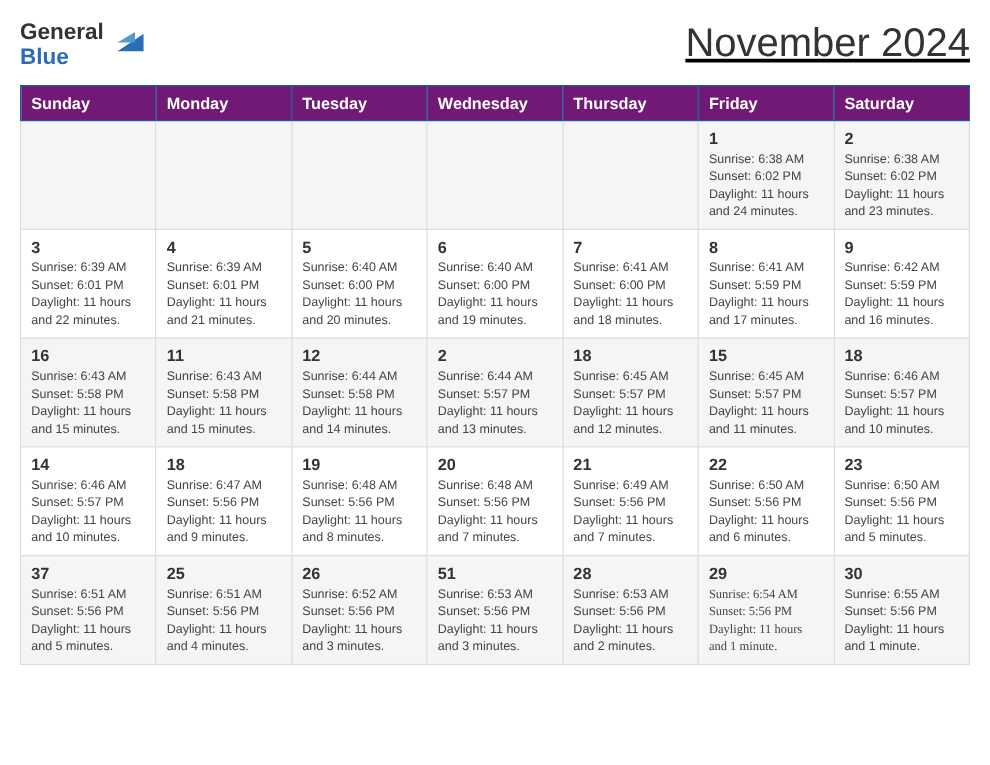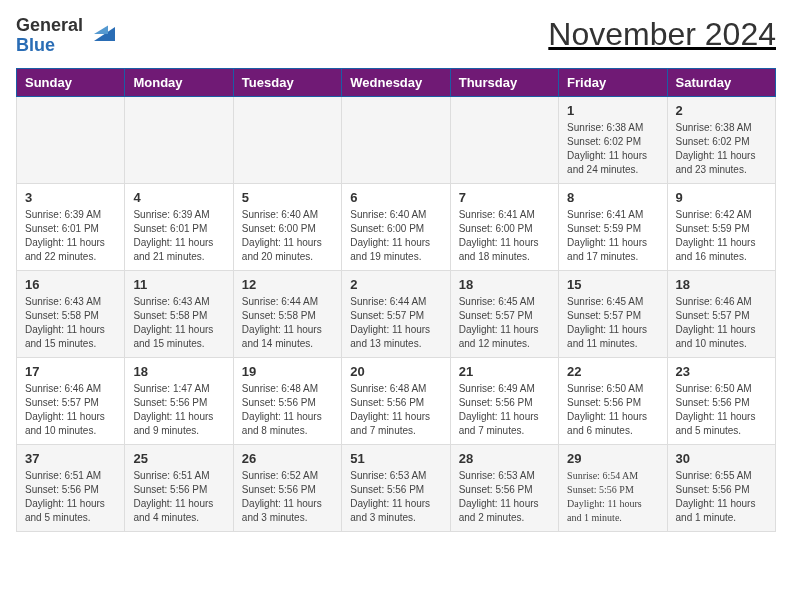--- a/index.html
+++ b/index.html
@@ -232,28 +232,28 @@
         </td>
         <td>
           <span class="day-number">18</span>
           <div class="day-info" style="white-space: pre-line;">Sunrise: 6:46 AM
 Sunset: 5:57 PM
 Daylight: 11 hours and 10 minutes.</div>
         </td>
       </tr>
       <tr>
         <td>
-          <span class="day-number">17</span>
+          <span class="day-number">14</span>
           <div class="day-info" style="white-space: pre-line;">Sunrise: 6:46 AM
 Sunset: 5:57 PM
 Daylight: 11 hours and 10 minutes.</div>
         </td>
         <td>
           <span class="day-number">18</span>
-          <div class="day-info" style="white-space: pre-line;">Sunrise: 1:47 AM
+          <div class="day-info" style="white-space: pre-line;">Sunrise: 6:47 AM
 Sunset: 5:56 PM
 Daylight: 11 hours and 9 minutes.</div>
         </td>
         <td>
           <span class="day-number">19</span>
           <div class="day-info" style="white-space: pre-line;">Sunrise: 6:48 AM
 Sunset: 5:56 PM
 Daylight: 11 hours and 8 minutes.</div>
         </td>
         <td>

